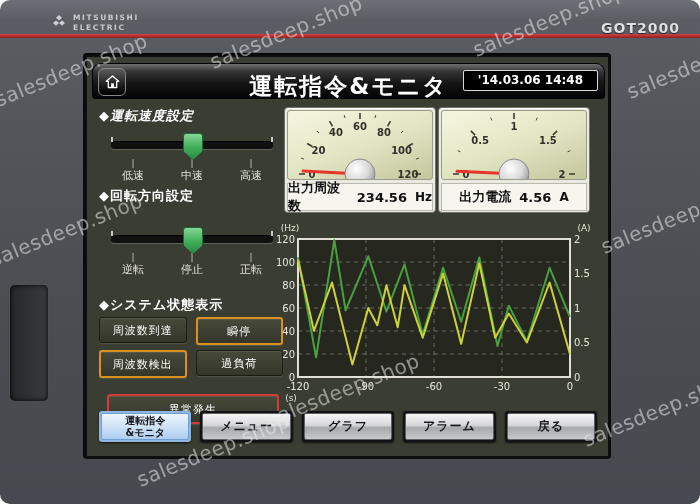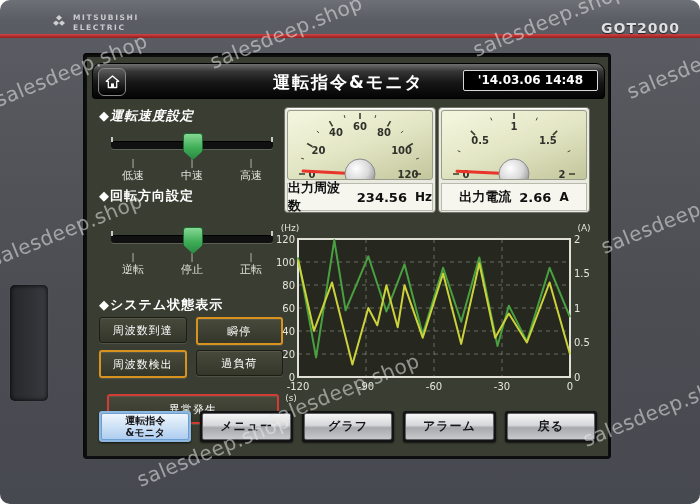--- a/index.html
+++ b/index.html
@@ -19,21 +19,21 @@
     border-radius:4px;box-shadow:inset 0 1px 3px #000,0 0 1px rgba(255,255,255,0.15);}
   .lcd{position:absolute;left:87px;top:57px;width:521px;height:399px;background:#3a3d31;overflow:hidden;}
 
   .hmi-header{position:absolute;left:5px;top:6px;width:511px;height:34px;border:1px solid #000;
     border-radius:9px 9px 3px 3px;
     background:linear-gradient(180deg,#6f6f6f 0%,#353535 22%,#161616 55%,#040404 100%);}
   .home-btn{position:absolute;left:5px;top:4px;width:26px;height:26px;border-radius:6px;
     border:1px solid #888;background:linear-gradient(180deg,#5d5d5d,#161616 70%,#000);
     display:flex;align-items:center;justify-content:center;cursor:pointer;}
   .hmi-title{position:absolute;left:0;right:0;top:7px;text-align:center;color:#fff;
-    font-size:17px;font-weight:bold;letter-spacing:2px;}
+    font-size:23px;font-weight:bold;letter-spacing:2px;}
   .time-box{position:absolute;right:6px;top:6px;height:19px;line-height:19px;padding:0 14px;
     border:1px solid #d8d8d8;border-radius:2px;background:#000;color:#fff;font-size:12px;font-weight:bold;}
 
   .sec-title{position:absolute;color:#ffffff;font-size:13px;font-weight:bold;letter-spacing:1px;}
   .slider{position:absolute;width:162px;}
   .track{position:relative;height:7px;background:#101010;border-radius:3px;
     border-top:1px solid #000;box-shadow:0 1px 0 rgba(255,255,255,0.18);}
   .track::before,.track::after{content:"";position:absolute;top:-5px;width:2px;height:5px;background:#c9c9c9;}
   .track::before{left:0;} .track::after{right:0;}
   .handle{position:absolute;top:-9px;width:18px;height:25px;
@@ -208,21 +208,21 @@
             <text x="72" y="18.5" text-anchor="middle" font-size="10" font-weight="bold" fill="#30312a">1</text>
             <line x1="115.1335136523794" y1="19.866486347620608" x2="110.89087296526012" y2="24.109127034739892" stroke="#3b3c30" stroke-width="1.6"></line>
             <text x="105.94112549695429" y="32.55887450304572" text-anchor="middle" font-size="10" font-weight="bold" fill="#30312a">1.5</text>
             <line x1="133" y1="63" x2="127" y2="63" stroke="#3b3c30" stroke-width="1.6"></line>
             <text x="120" y="66.5" text-anchor="middle" font-size="10" font-weight="bold" fill="#30312a">2</text>
             <line x1="72" y1="63" x2="15.063277127167716" y2="60.31493230955035" stroke="#e8342a" stroke-width="3" stroke-linecap="round"></line>
             <circle cx="72" cy="63" r="15" fill="url(#knob1)" stroke="#8a8a8a" stroke-width="1"></circle>
           </svg></div>
         <div class="gauge-label">
           <span>出力電流</span>
-          <span>2.66</span>
+          <span>4.56</span>
           <span class="unit">A</span>
         </div>
       </div>
 
     <svg class="chart-svg" id="trend-chart" width="322" height="180" viewBox="0 0 322 180">
         <rect x="21" y="16" width="272" height="138" fill="#262820" stroke="#e0e0d6" stroke-width="2"></rect>
         <line x1="89" y1="16" x2="89" y2="154" stroke="#cfd2c4" stroke-width="1" stroke-dasharray="4 4" opacity="0.4"></line>
         <line x1="157" y1="16" x2="157" y2="154" stroke="#cfd2c4" stroke-width="1" stroke-dasharray="4 4" opacity="0.4"></line>
         <line x1="225" y1="16" x2="225" y2="154" stroke="#cfd2c4" stroke-width="1" stroke-dasharray="4 4" opacity="0.4"></line>
         <line x1="21" y1="131" x2="293" y2="131" stroke="#cfd2c4" stroke-width="1" stroke-dasharray="4 4" opacity="0.4"></line>

